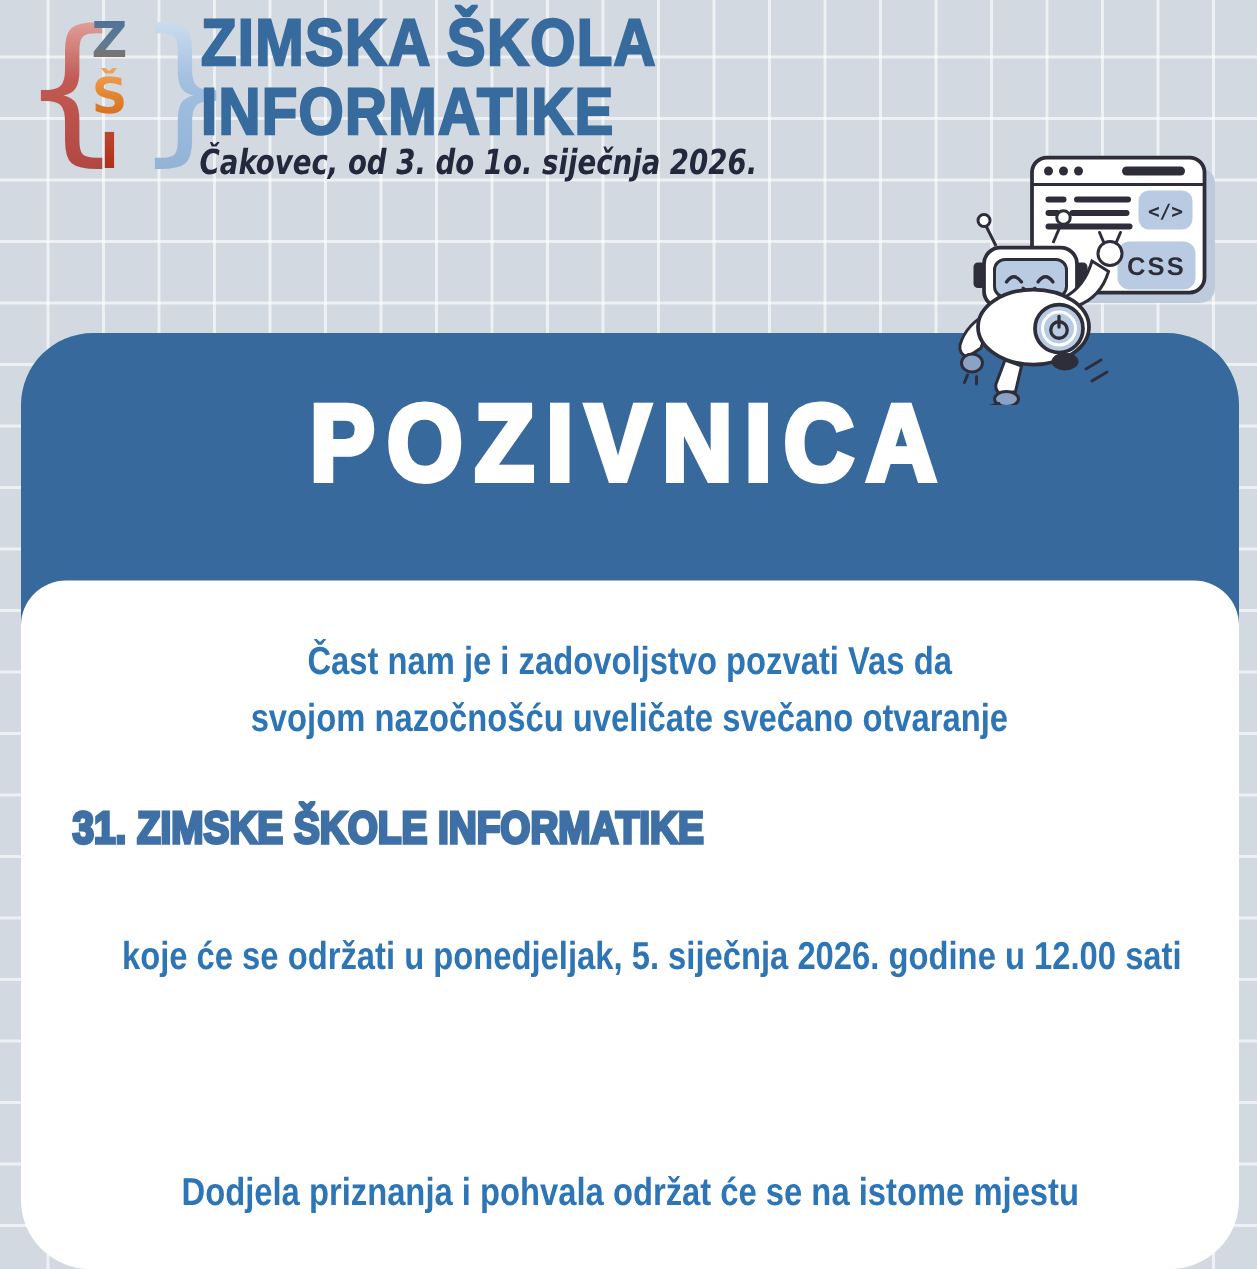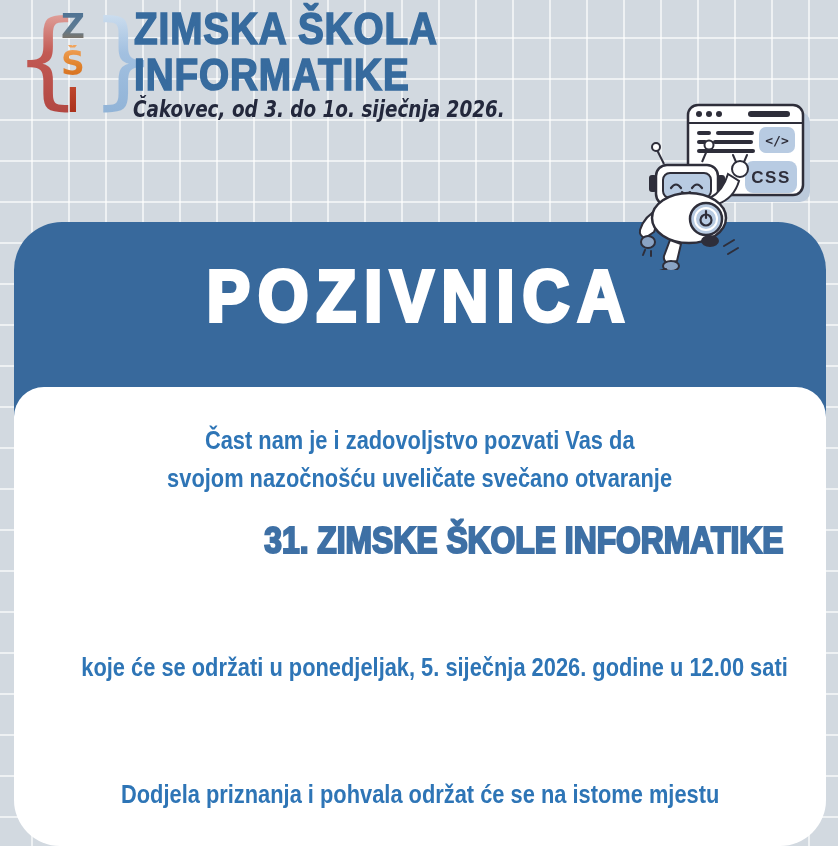--- a/index.html
+++ b/index.html
@@ -42,26 +42,26 @@
   .blue-card{position:absolute;left:14px;top:222px;width:812px;height:300px;background:#38699c;border-radius:48px;}
   .white-card{position:absolute;left:14px;top:387px;width:812px;height:459px;background:#ffffff;border-radius:30px 30px 46px 46px;}
   
   .banner-title{position:absolute;left:14px;top:246px;width:812px;text-align:center;
     color:#ffffff;font-weight:bold;font-size:72px;line-height:100px;letter-spacing:9px;white-space:nowrap;}
   .banner-title .squeeze{display:inline-block;transform:scaleX(.9);-webkit-text-stroke:4px #ffffff;}
   
   .line{position:absolute;left:14px;width:812px;text-align:center;white-space:nowrap;
     color:#2e75b6;font-weight:bold;font-size:26px;line-height:30px;}
   .line .squeeze{display:inline-block;transform:scaleX(.84);}
-  .event-title{position:absolute;left:14px;top:516px;width:812px;text-align:right;white-space:nowrap;
-    color:#3e70a5;font-weight:bold;font-size:37px;line-height:50px;}
+  .event-title{position:absolute;left:14px;top:528px;width:812px;text-align:left;white-space:nowrap;
+    color:#3e70a5;font-weight:bold;font-size:30px;line-height:50px;}
   .event-title .squeeze{display:inline-block;transform:scaleX(.86);-webkit-text-stroke:2.2px #3e70a5;}
   .t-intro1{top:425px;}
   .t-intro2{top:463px;}
-  .t-sched1{top:652px;}
+  .t-sched1{top:622px;}
   .t-sched2{top:657px;}
   .t-award1{top:779px;}
   .t-award2{top:777px;}
   
   .illu{position:absolute;left:618px;top:70px;width:220px;height:200px;}
 </style>
 </head>
 <body>
 
 <div class="page">

